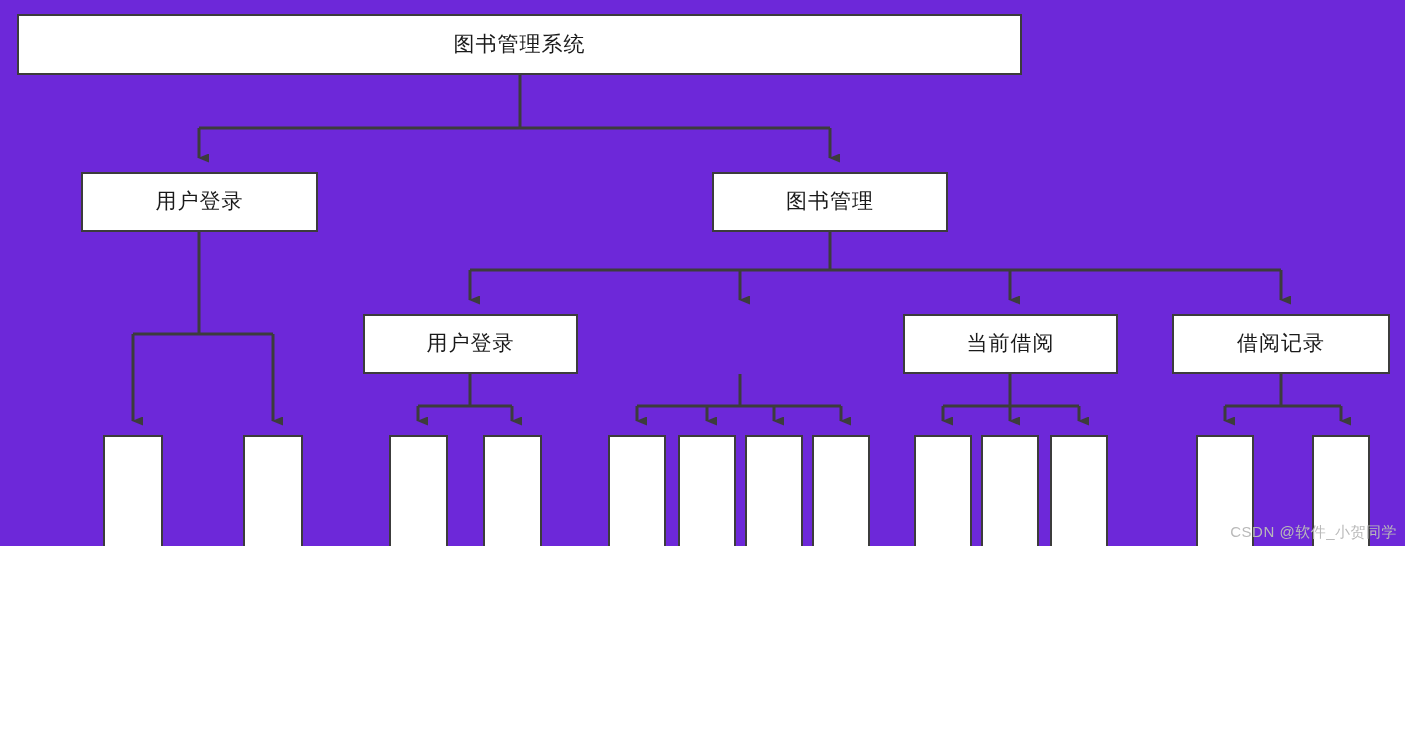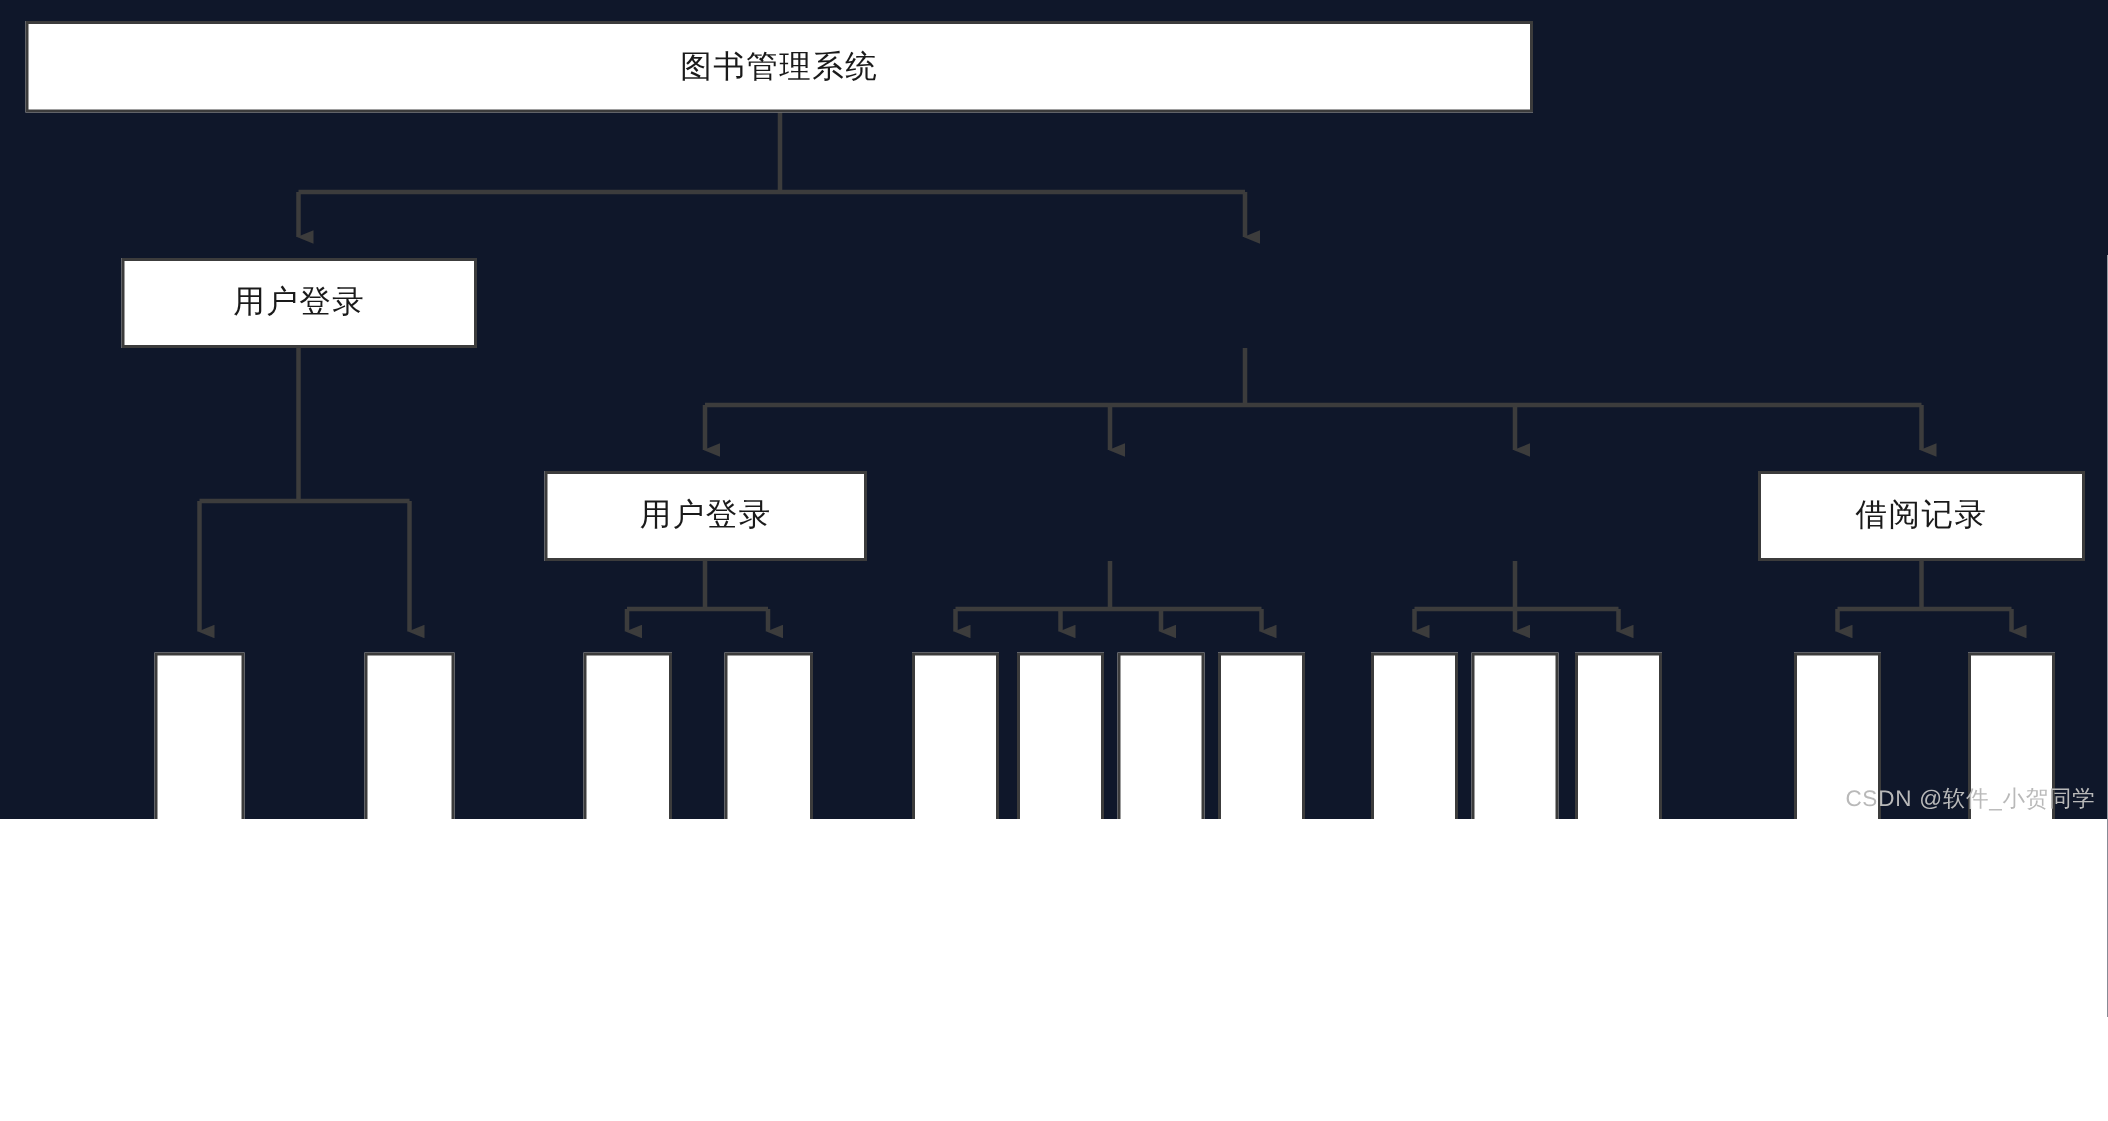--- a/index.html
+++ b/index.html
@@ -5,21 +5,21 @@
 <style>
   html, body {
     margin: 0;
     padding: 0;
     background: #ffffff;
   }
   #diagram-root {
     position: relative;
     width: 1405px;
     height: 546px;
-    background: #0f172a;
+    background: #6d28d9;
     font-family: "DejaVu Sans", "Liberation Sans", sans-serif;
     overflow: hidden;
   }
   #diagram-svg {
     position: absolute;
     left: 0;
     top: 0;
     width: 1405px;
     height: 747px;
   }
@@ -121,26 +121,32 @@
   </svg>
 
   <div class="node horizontal" style="left:17px; top:14px; width:1005px; height:61px;">
     <span class="node-label">图书管理系统</span>
   </div>
 
   <div class="node horizontal" style="left:81px; top:172px; width:237px; height:60px;">
     <span class="node-label">用户登录</span>
   </div>
 
+  <div class="node horizontal" style="left:712px; top:172px; width:236px; height:60px;">
+    <span class="node-label">图书管理</span>
+  </div>
 
   <div class="node horizontal" style="left:363px; top:314px; width:215px; height:60px;">
     <span class="node-label">用户登录</span>
   </div>
 
 
+  <div class="node horizontal" style="left:903px; top:314px; width:215px; height:60px;">
+    <span class="node-label">当前借阅</span>
+  </div>
 
   <div class="node horizontal" style="left:1172px; top:314px; width:218px; height:60px;text-align:right;">
     <span class="node-label">借阅记录</span>
   </div>
 
   <div class="node vertical" style="left:103px; top:435px; width:60px; height:300px;">
     <span class="node-label">用户登录</span>
   </div>
 
   <div class="node vertical" style="left:243px; top:435px; width:60px; height:300px;">

